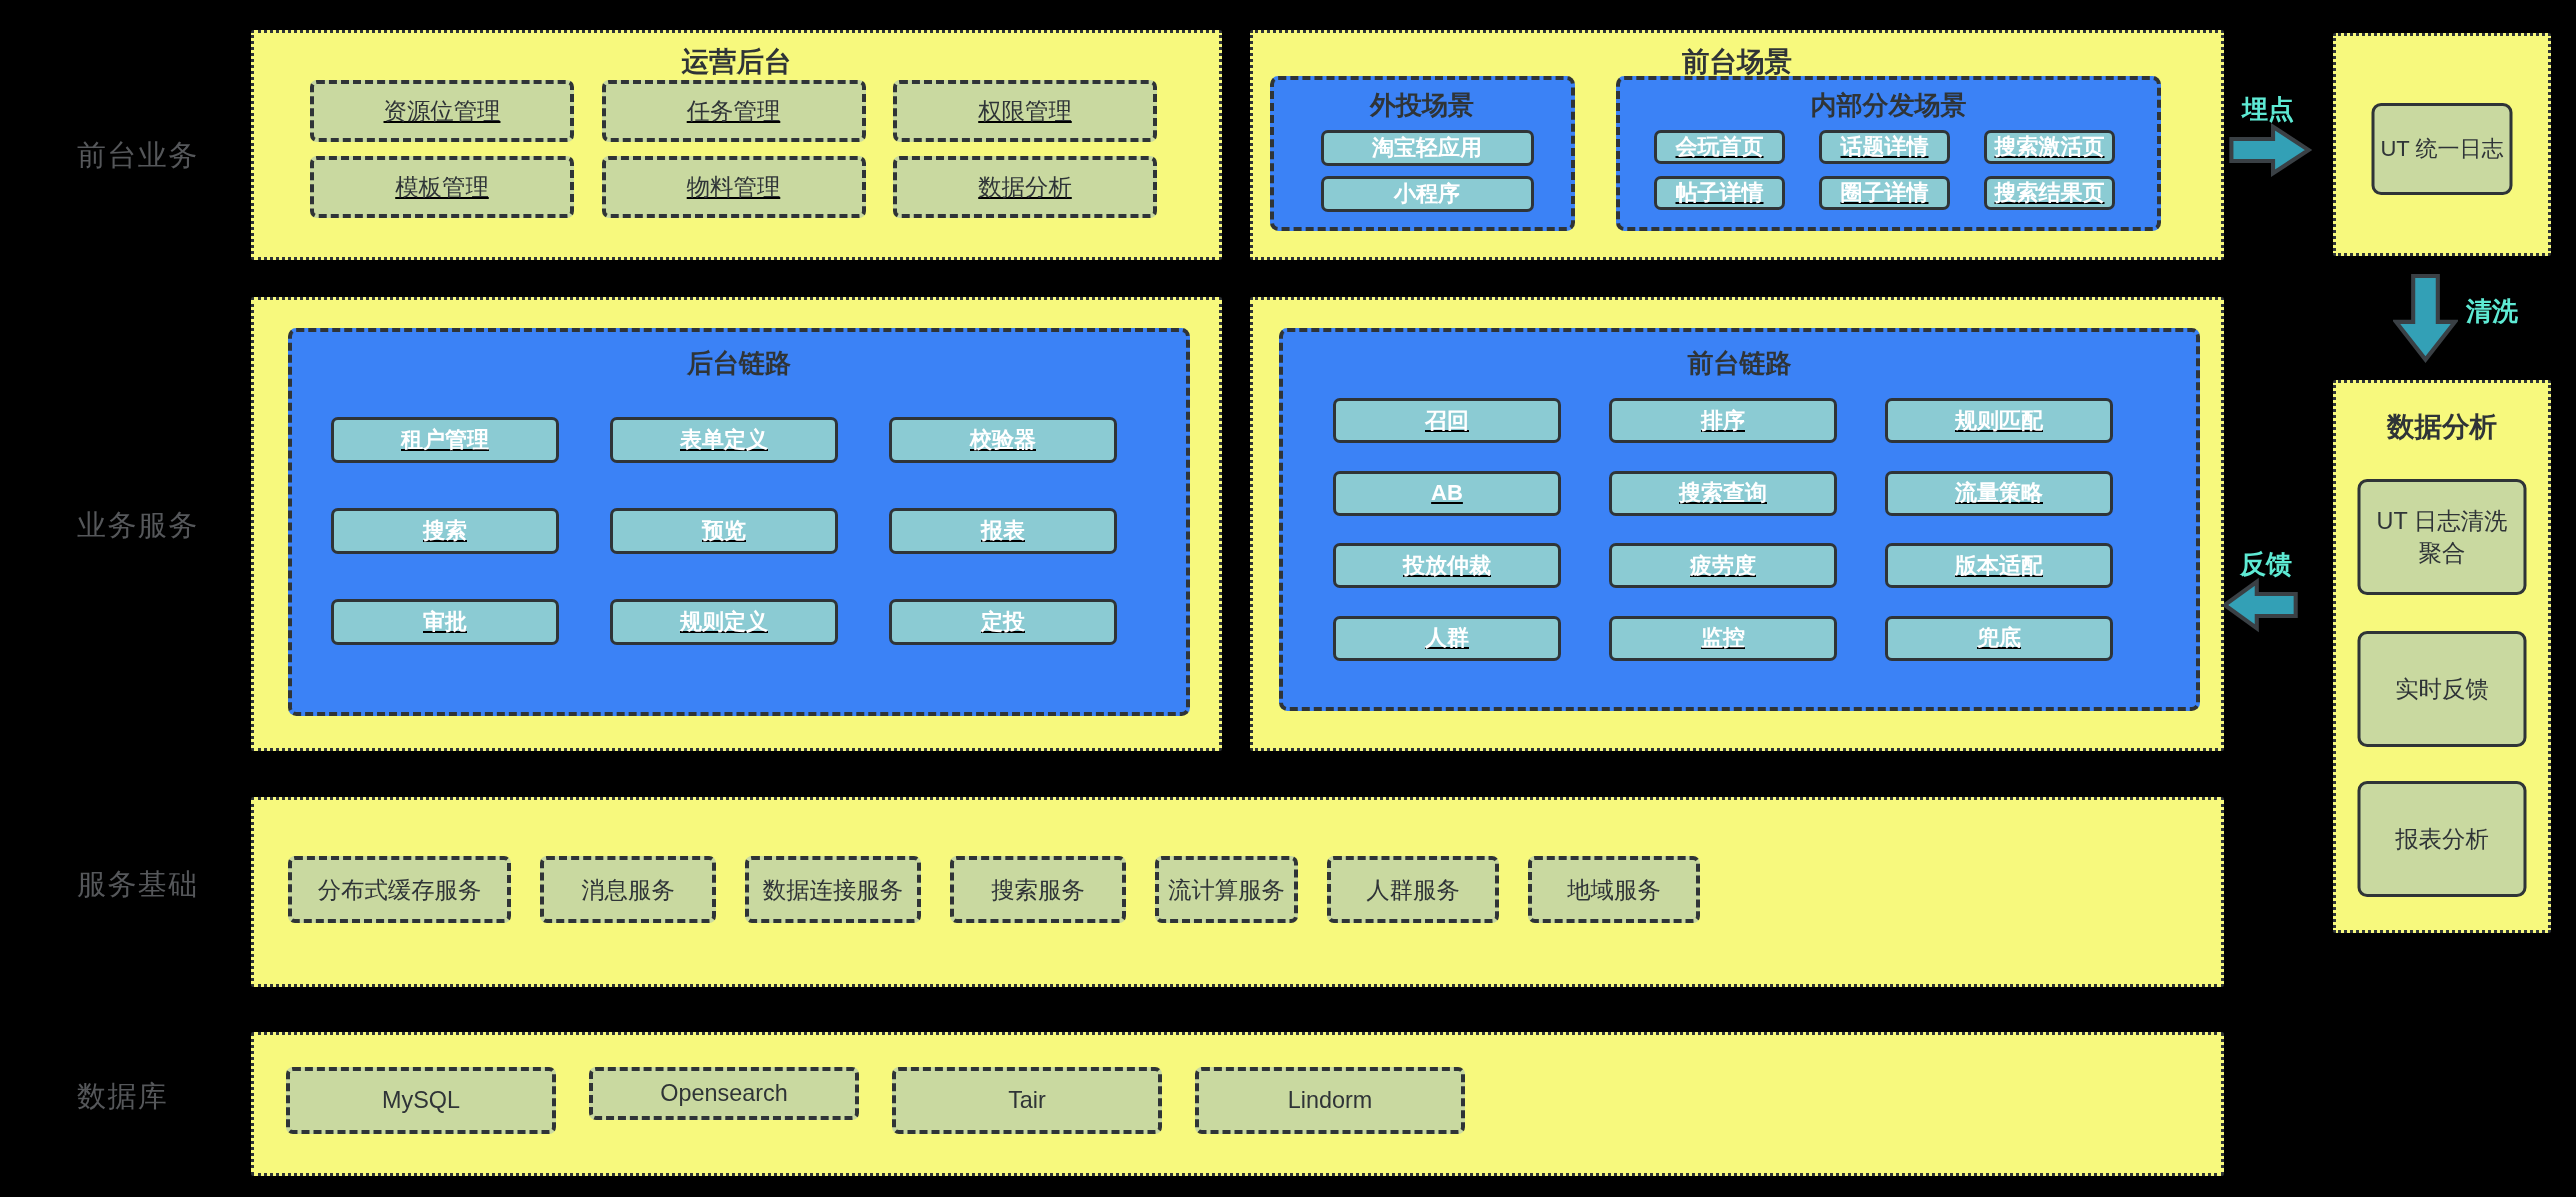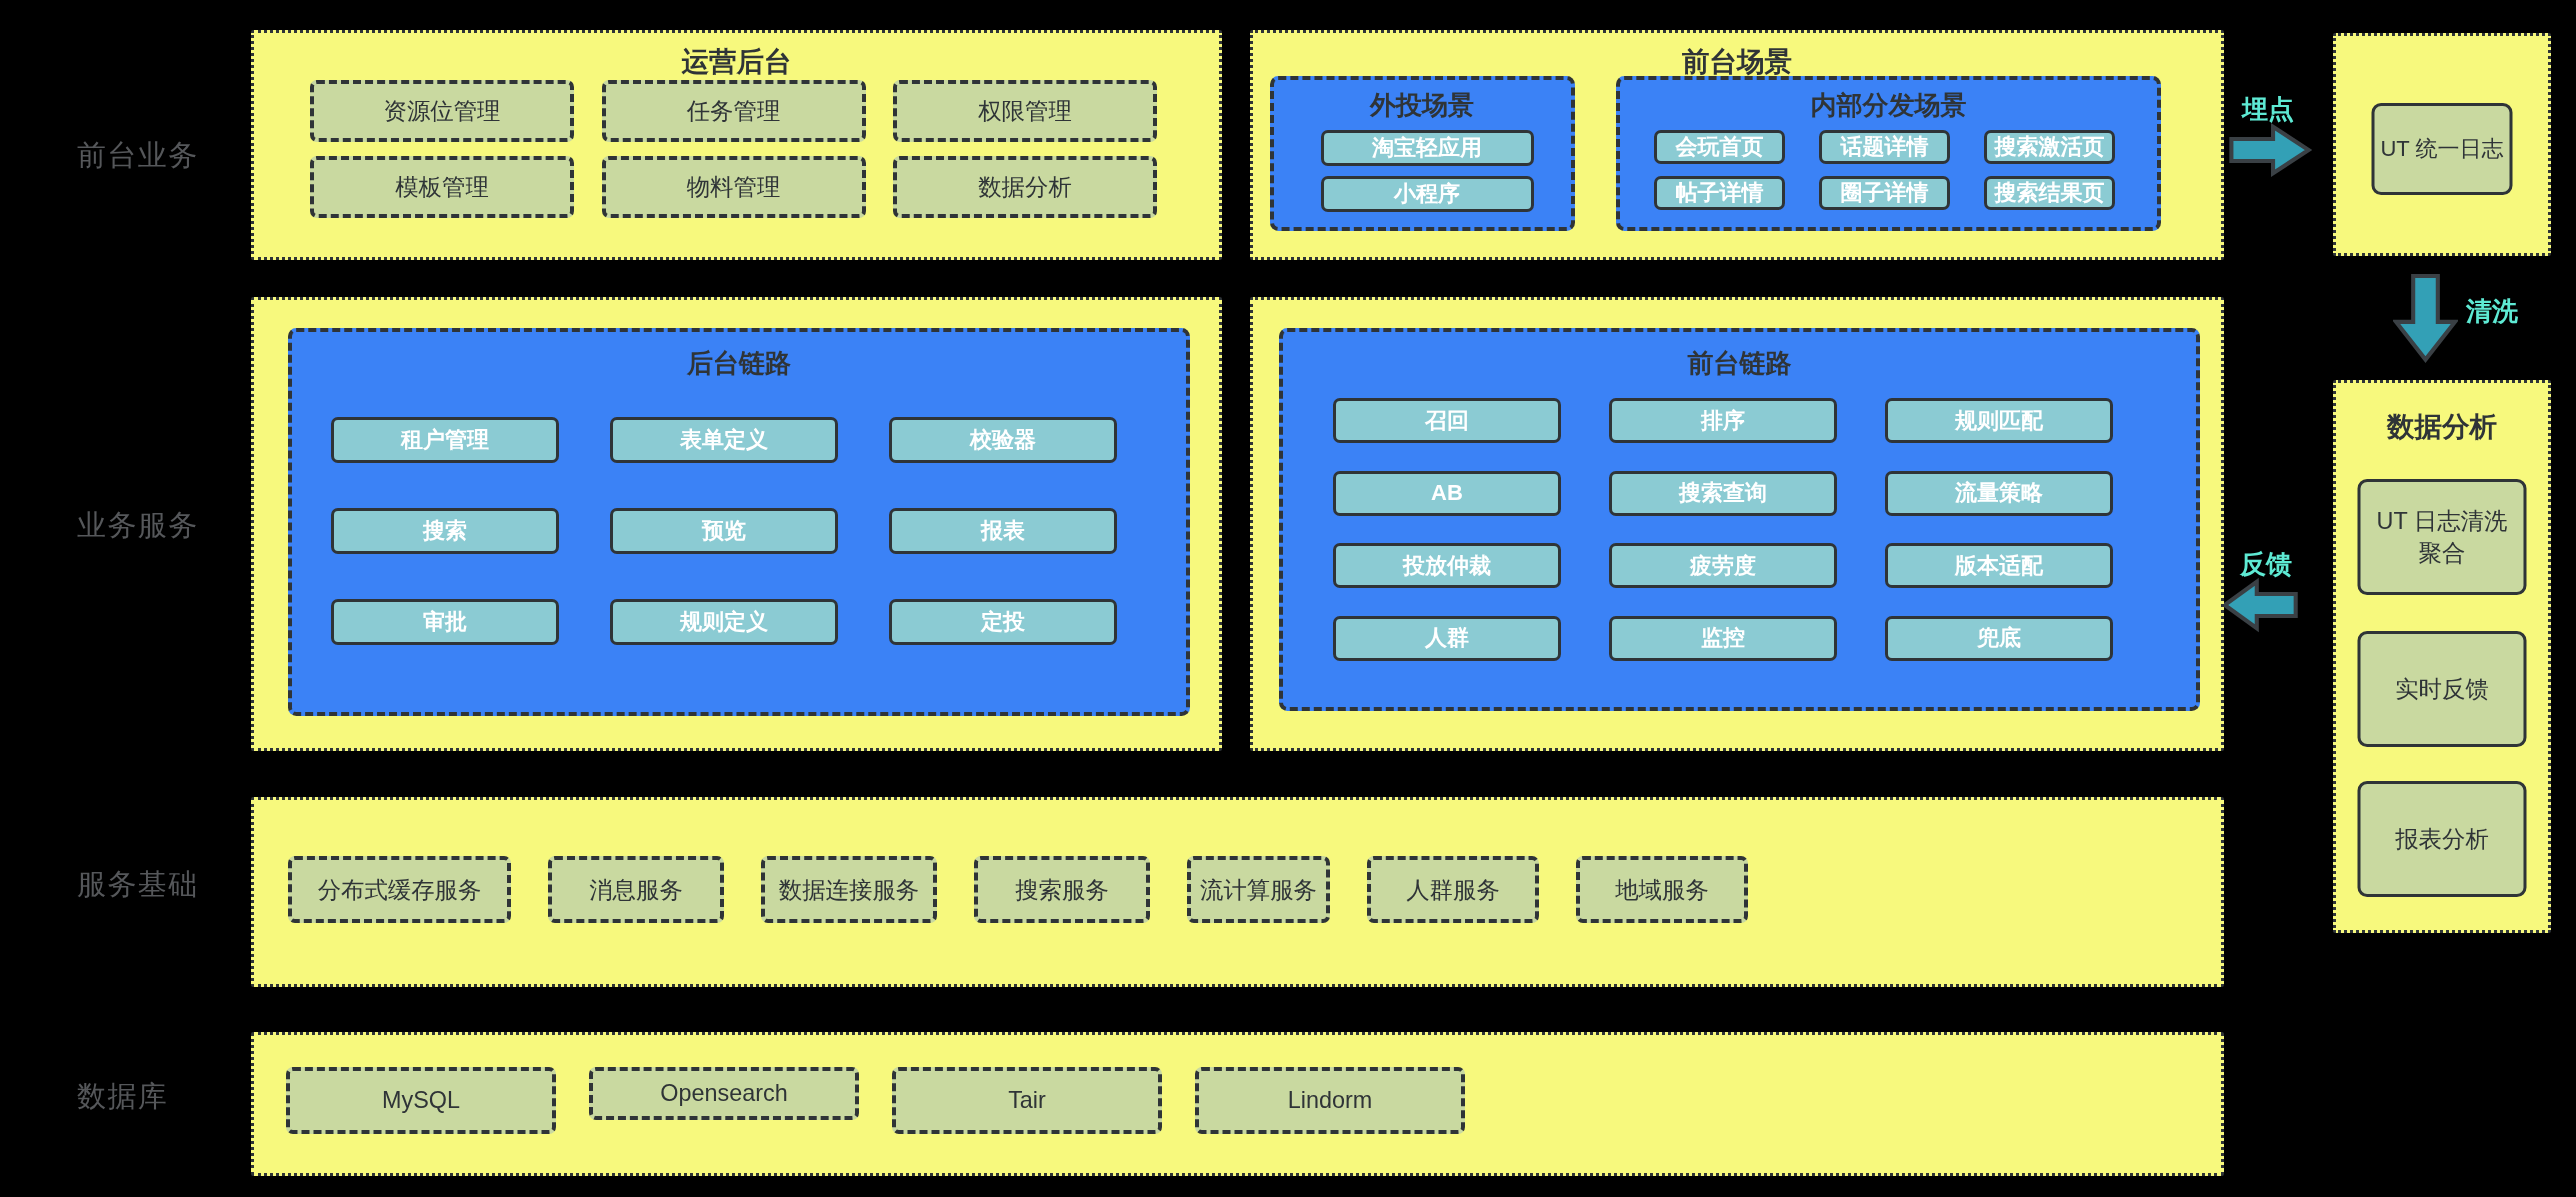--- a/index.html
+++ b/index.html
@@ -46,21 +46,21 @@
   .snode{
     position:absolute;background:#c9d9a0;border:3.4px solid #2f3437;border-radius:9.6px;
     box-sizing:border-box;display:flex;align-items:center;justify-content:center;
     font-size:23.4px;font-weight:500;color:#2f3437;text-align:center;padding:0 9.6px;
   }
   .arrow-label{
     position:absolute;color:#5eead4;font-size:26px;font-weight:600;white-space:nowrap;
   }
   .arrow-svg{position:absolute;}
   .arrow-svg polygon{fill:#33a0b6;stroke:#3a4045;stroke-width:6;}
-  .grid{position:absolute;display:grid;}
+  .grid{position:absolute;display:grid;text-decoration:underline;}
   .flexrow{position:absolute;display:flex;}
 </style>
 </head>
 <body>
 
 <div class="stage">
 
   <div class="layer-label" style="top:139px">前台业务</div>
   <div class="layer-label" style="top:509px">业务服务</div>
   <div class="layer-label" style="top:868px">服务基础</div>
@@ -157,21 +157,21 @@
         <div class="tnode" style="height:45px">疲劳度</div>
         <div class="tnode" style="height:45px">版本适配</div>
         <div class="tnode" style="height:45px">人群</div>
         <div class="tnode" style="height:45px">监控</div>
         <div class="tnode" style="height:45px">兜底</div>
       </div>
     </div>
   </section>
 
   <section class="panel" style="left:251px;top:797px;width:1973px;height:190px">
-    <div class="flexrow" style="left:34px;top:56px;gap:37px">
+    <div class="flexrow" style="left:34px;top:56px;gap:29px">
       <div class="gnode" style="width:223px;height:67px">分布式缓存服务</div>
       <div class="gnode" style="width:176px;height:67px">消息服务</div>
       <div class="gnode" style="width:176px;height:67px">数据连接服务</div>
       <div class="gnode" style="width:176px;height:67px">搜索服务</div>
       <div class="gnode" style="width:143px;height:67px">流计算服务</div>
       <div class="gnode" style="width:172px;height:67px">人群服务</div>
       <div class="gnode" style="width:172px;height:67px">地域服务</div>
     </div>
   </section>
 

